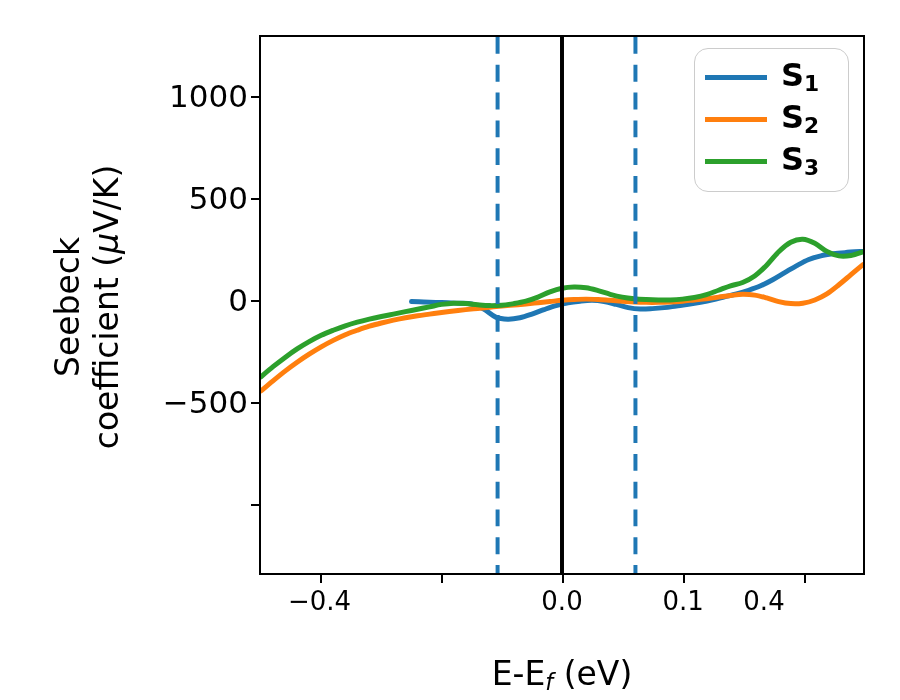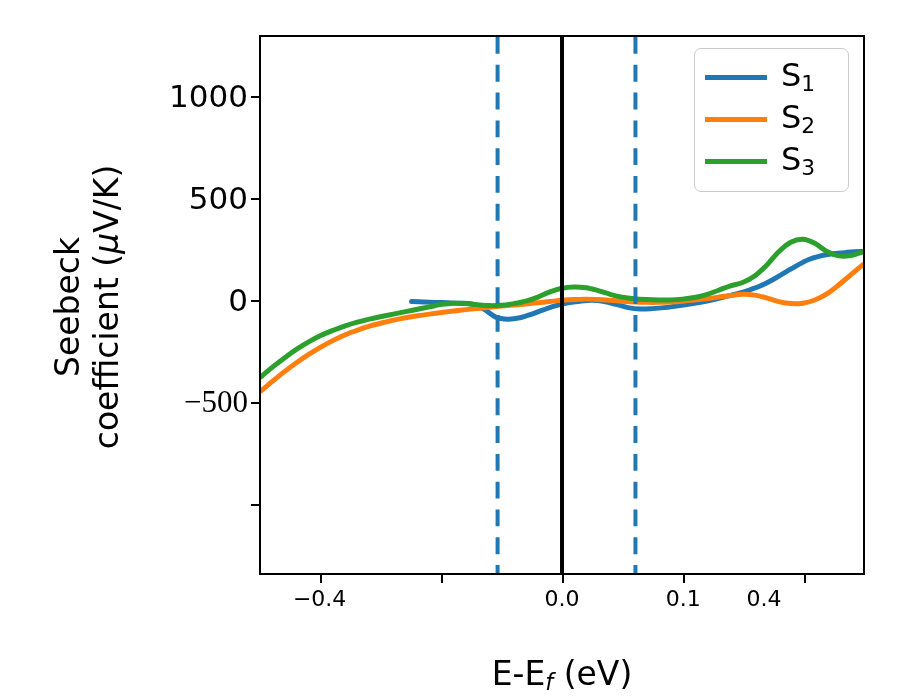--- a/index.html
+++ b/index.html
@@ -59,21 +59,21 @@
     left: 251px;
     width: 8px;
     height: 0;
     border-top: 2px solid #000000;
   }
   
   .xtick-label {
     position: absolute;
     top: 586px;
     transform: translateX(-50%);
-    font-size: 22px;
+    font-size: 26px;
     color: #000000;
     white-space: nowrap;
     font-family: "DejaVu Sans", sans-serif;
   }
   .xtick-mark {
     position: absolute;
     top: 575px;
     height: 8px;
     width: 0;
     border-left: 2px solid #000000;
@@ -107,22 +107,23 @@
   .ital { font-style: italic; }
   
   #legend {
     position: absolute;
     left: 694px;
     top: 48px;
     width: 155px;
     padding: 7px 10px 9px 10px;
     box-sizing: border-box;
     border: 1px solid #cccccc;
-    border-radius: 7px;
+    border-radius: 14px;
     background: rgba(255,255,255,0.85);
+    font-weight: bold;
   }
   .legend-row {
     display: flex;
     align-items: center;
     height: 42px;
   }
   .legend-swatch {
     width: 62px;
     height: 0;
     border-top: 5px solid #000;
@@ -135,21 +136,21 @@
     font-family: "DejaVu Sans", sans-serif;
     line-height: 1;
   }
 </style>
 </head>
 <body>
 
 <div id="figure">
 
   <div id="ytick-labels">
-      <div class="ytick-label" style="top: 401.792px; font-family: Liberation Serif, serif;">−500</div>
+      <div class="ytick-label" style="top: 401.792px;">−500</div>
       <div class="ytick-label" style="top: 299.906px;">0</div>
       <div class="ytick-label" style="top: 198.019px;">500</div>
       <div class="ytick-label" style="top: 96.1321px;">1000</div>
     </div>
 
   <div id="ylabel">
     <div>Seebeck</div>
     <div><span>coefficient  (</span><span class="ital">μ</span><span>V/K)</span></div>
   </div>
 

